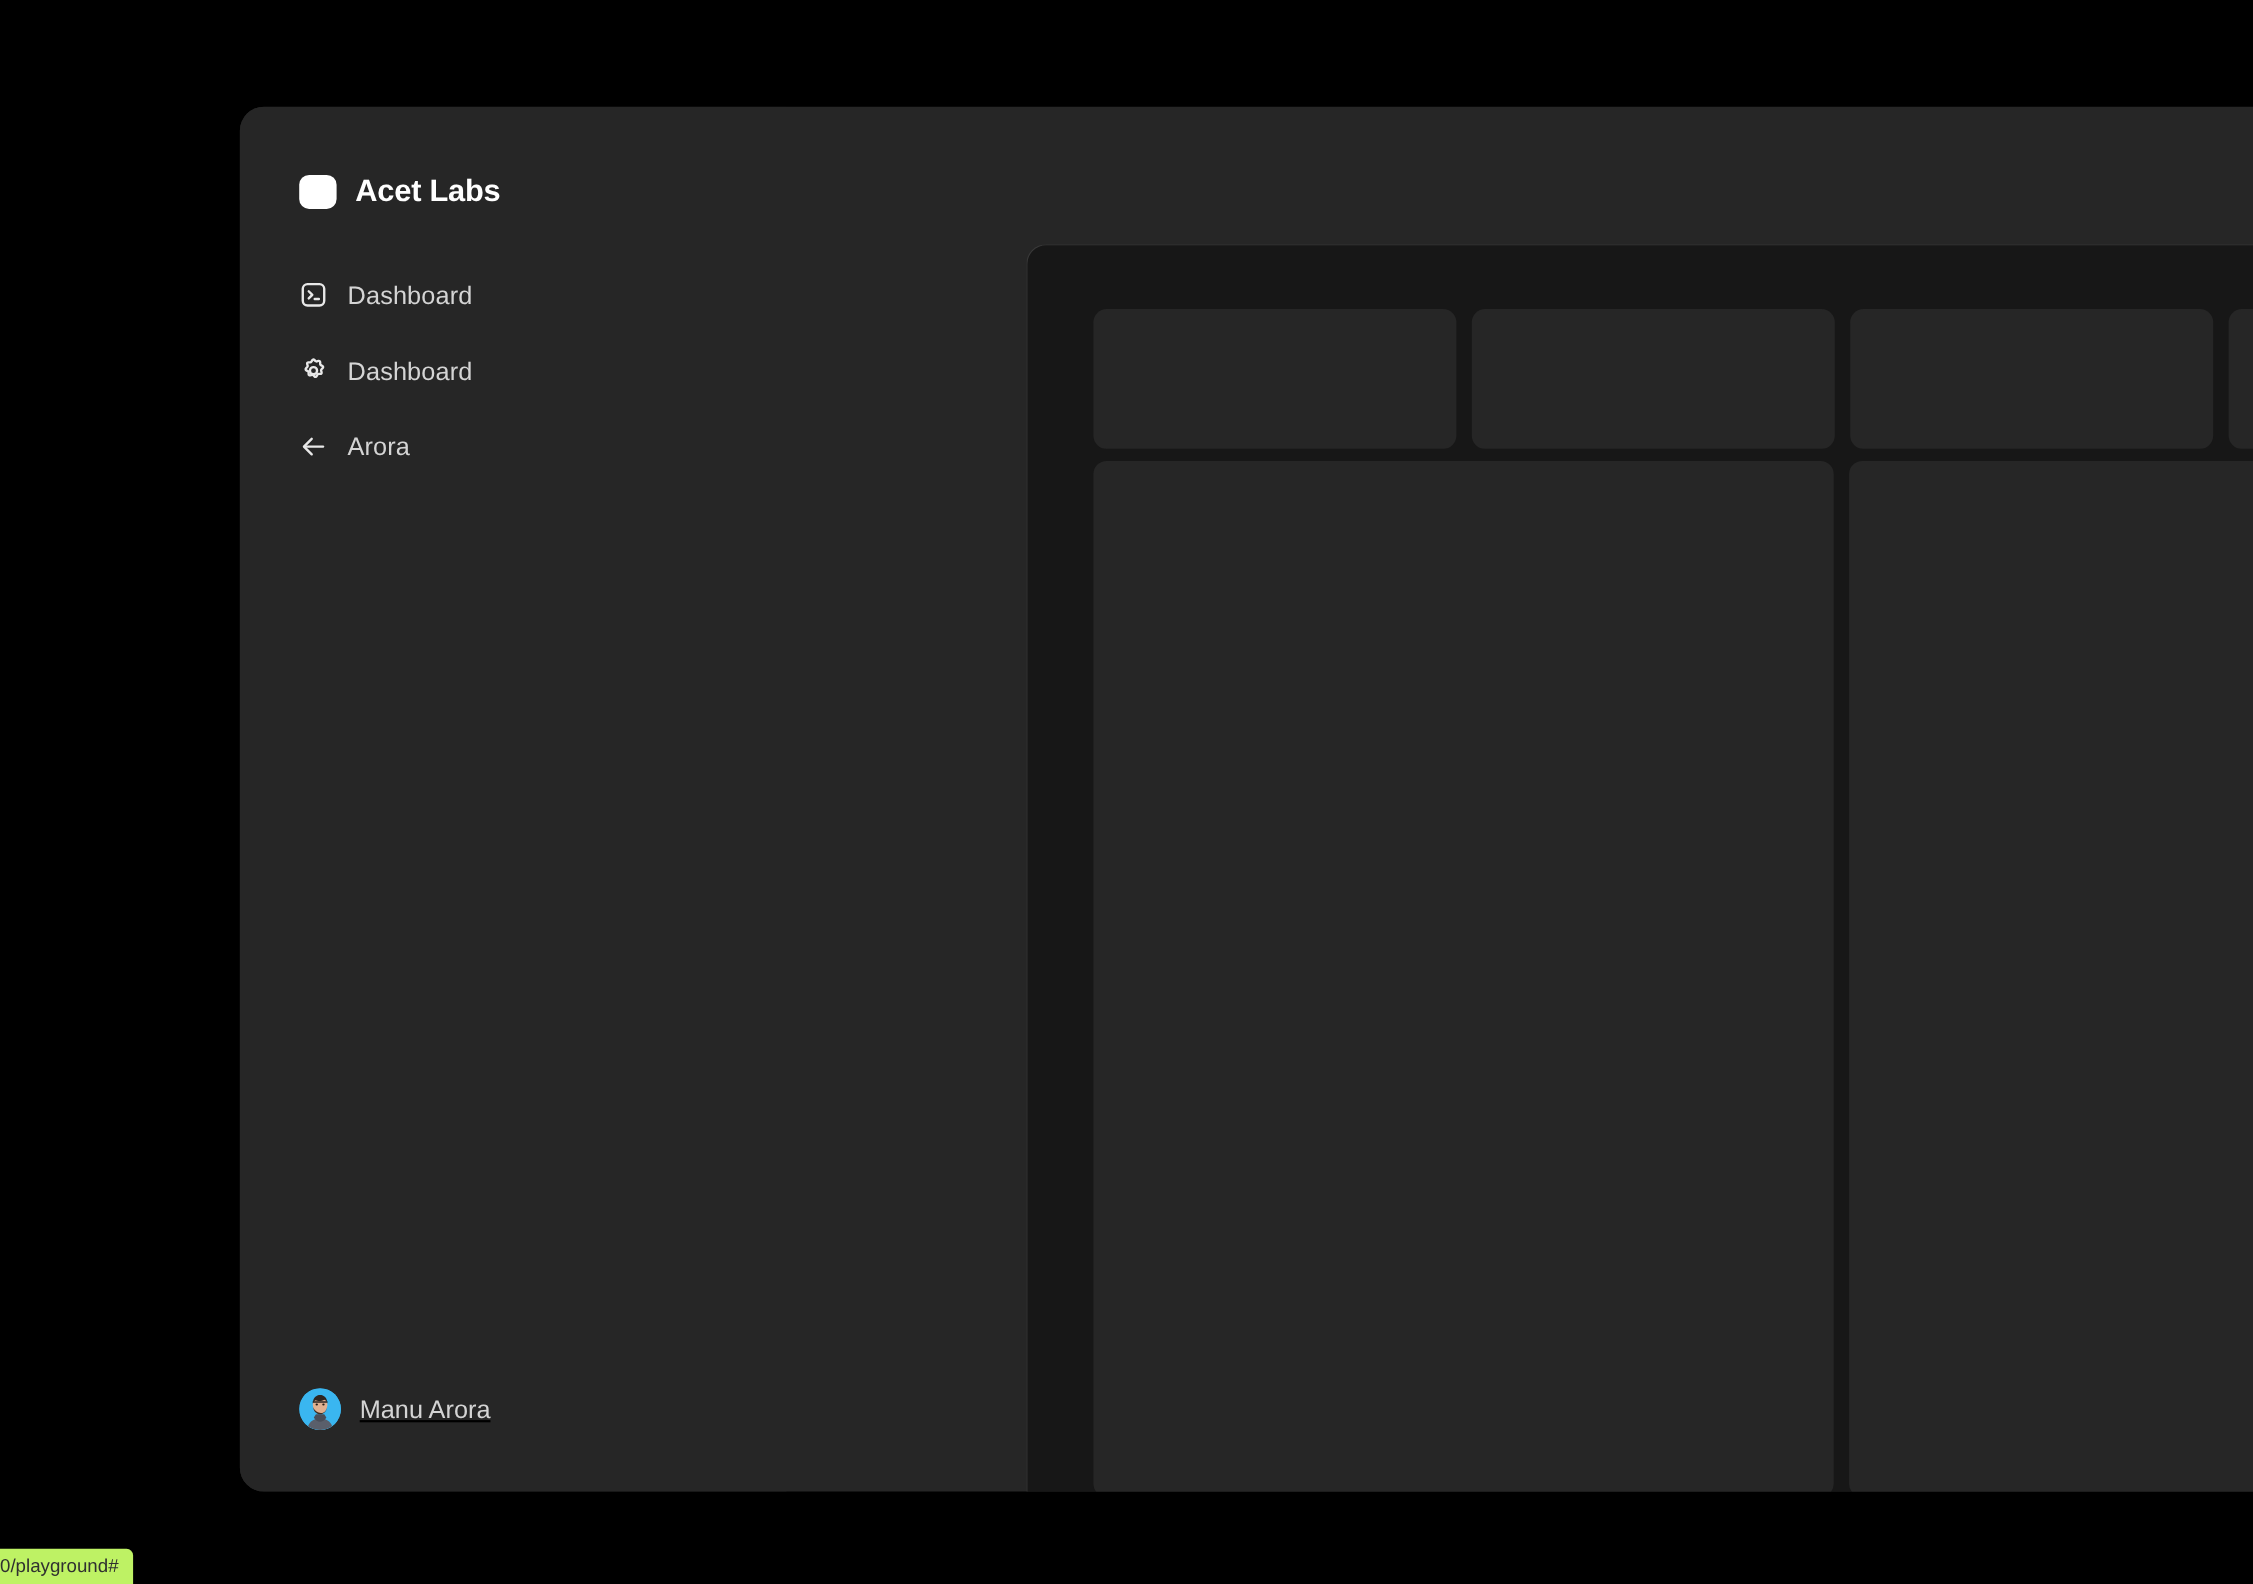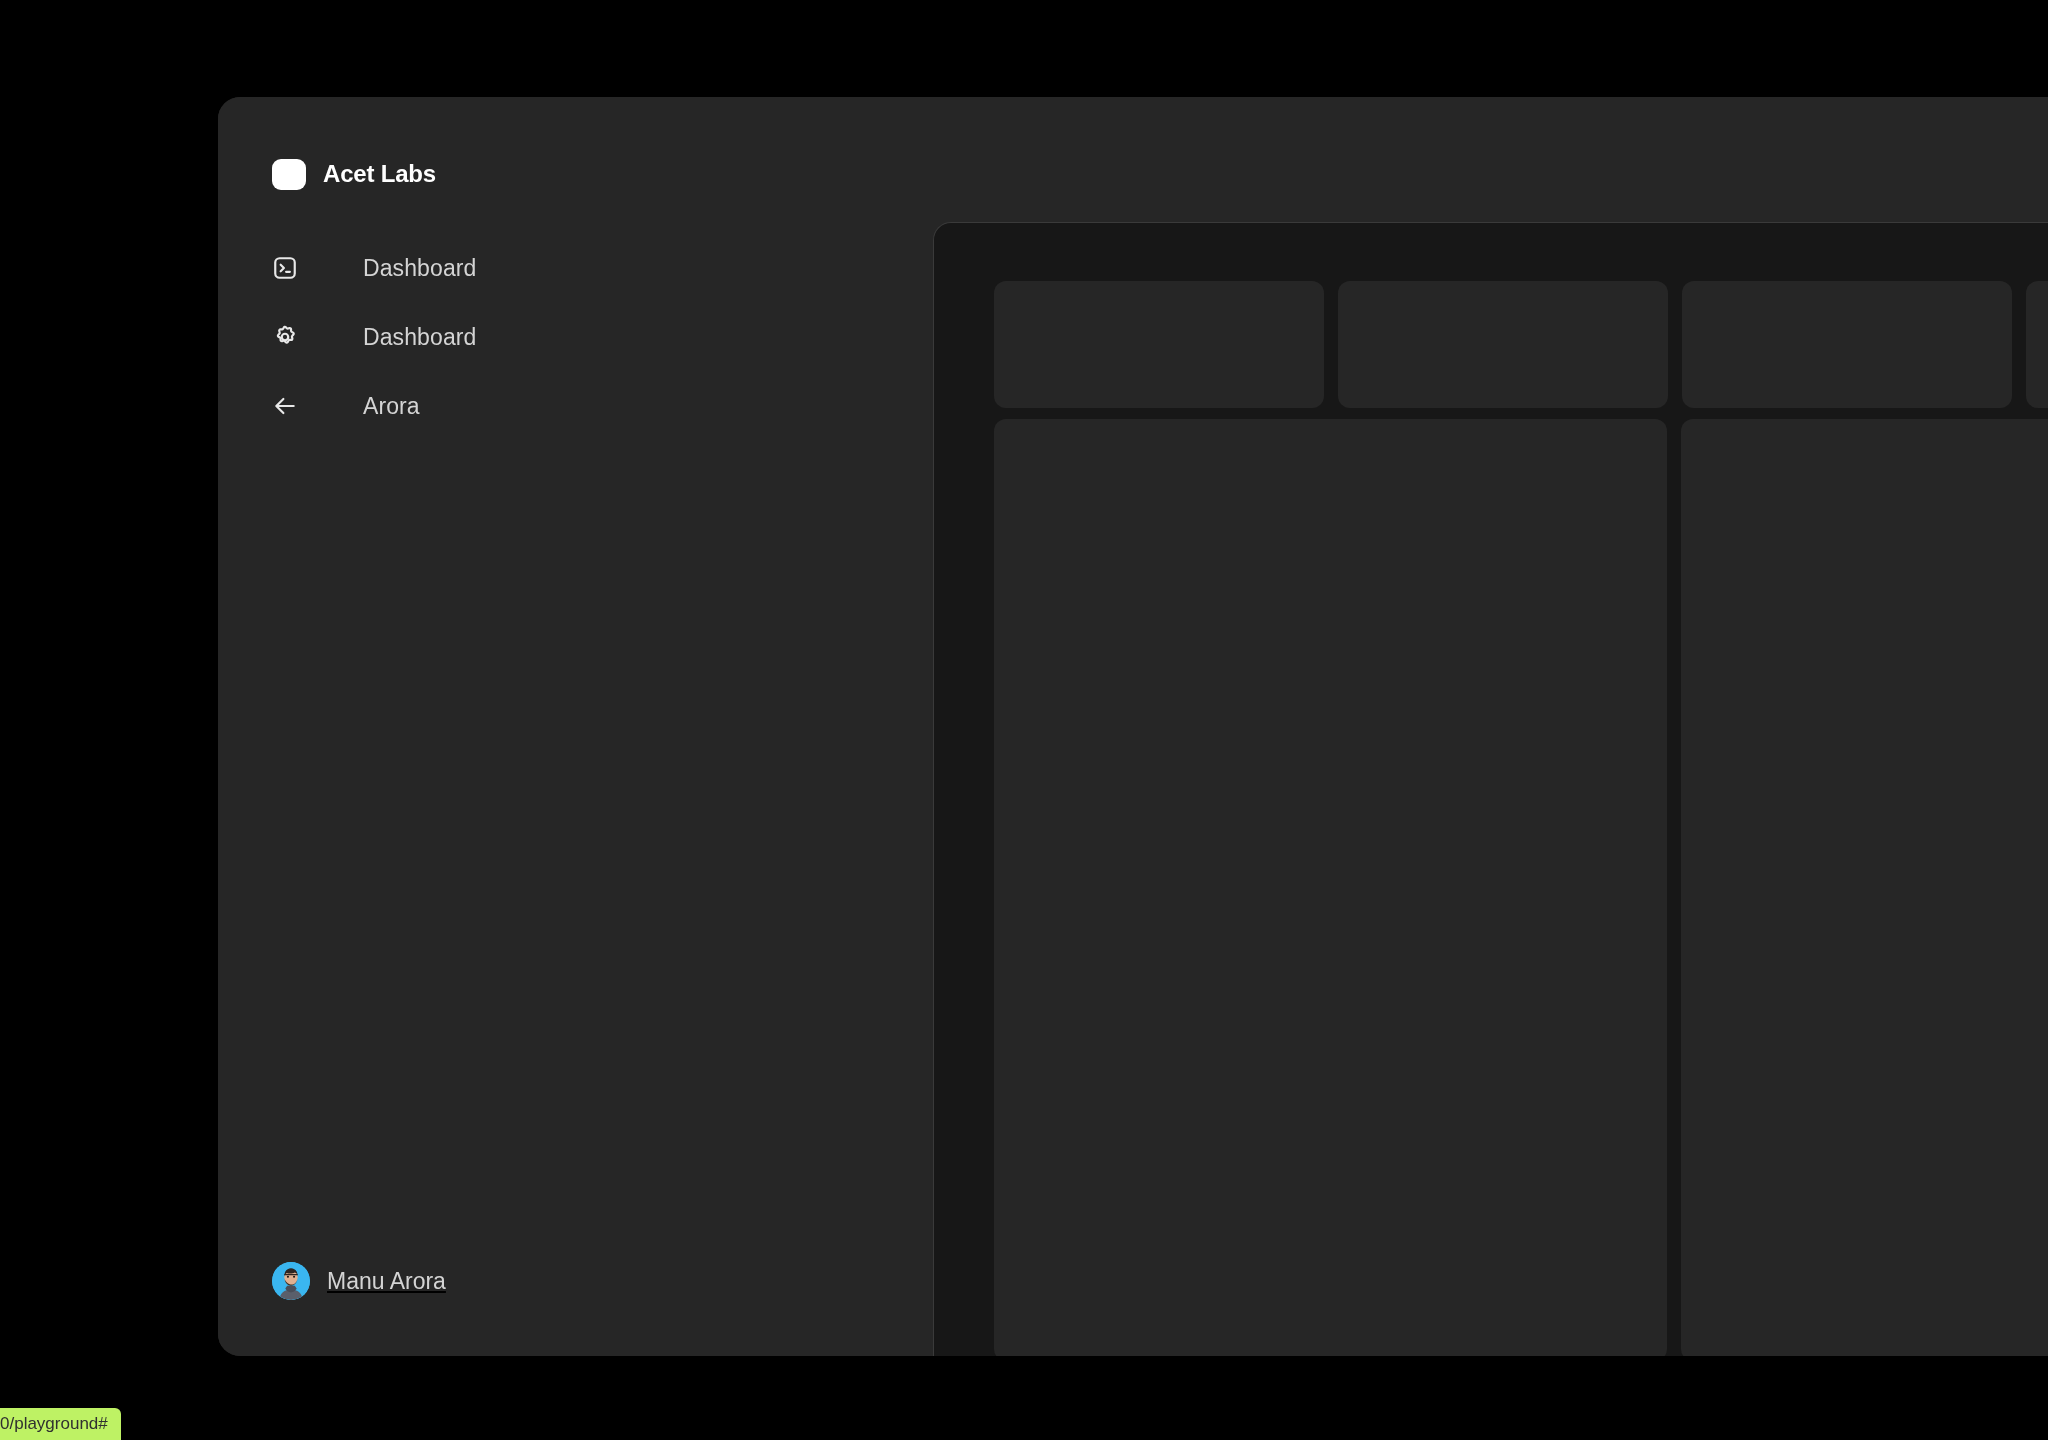--- a/index.html
+++ b/index.html
@@ -49,21 +49,21 @@
   }
   .brand-logo {
     width: 34px;
     height: 31px;
     background: #ffffff;
     border-radius: 9px;
     flex: 0 0 34px;
   }
   .brand-name {
     color: #ffffff;
-    font-size: 24px;
+    font-size: 28px;
     font-weight: 700;
     letter-spacing: -0.2px;
     white-space: nowrap;
   }
 
   .nav {
     display: flex;
     flex-direction: column;
     gap: 0px;
     padding-left: 54px;
@@ -86,21 +86,20 @@
     justify-content: center;
     color: #e8e8e8;
   }
   .nav-icon svg { display: block; }
   .nav-label {
     color: #d4d4d4;
     font-size: 23px;
     font-weight: 400;
     letter-spacing: 0.1px;
     white-space: nowrap;
-    margin-left: 47px;
   }
 
   .sidebar-spacer { flex: 1 1 auto; }
 
   .user-row {
     display: flex;
     align-items: center;
     gap: 17px;
     padding-left: 54px;
     margin-bottom: 56px;

